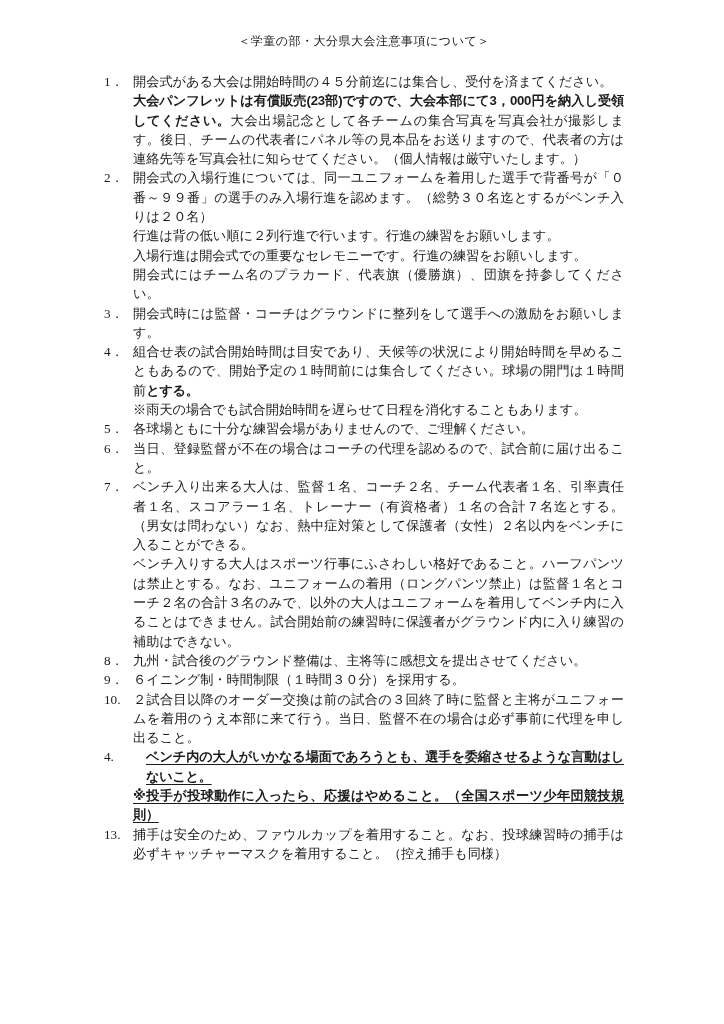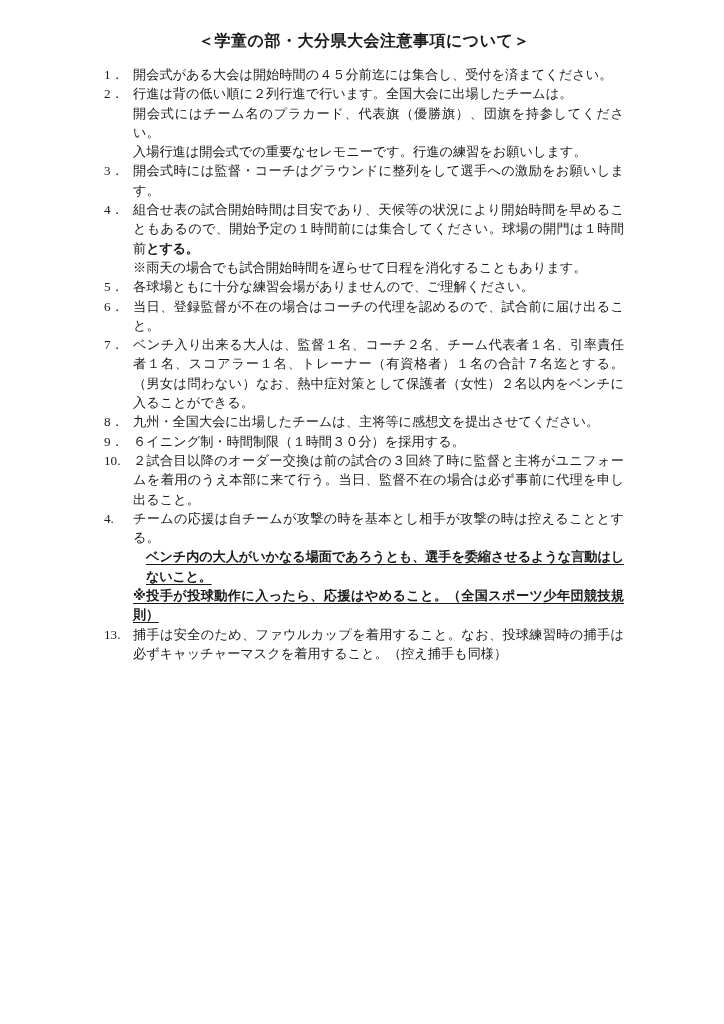--- a/index.html
+++ b/index.html
@@ -10,24 +10,24 @@
     background:#ffffff;
     color:#1b1b1b;
     font-family:"Liberation Serif","DejaVu Serif",serif;
     font-size:13.2px;
     line-height:19.3px;
     box-sizing:border-box;
     padding:26px 100px 20px 104px;
     overflow:hidden;
   }
   .title{
-    font-size:16px;
-    font-weight:bold;
+    font-size:12px;
+    font-weight:normal;
     text-align:center;
-    margin:0 0 9px 0;
+    margin:0 0 16px 0;
     line-height:30px;
     letter-spacing:.5px;
     white-space:nowrap;
   }
   .items{width:100%;}
   .item{display:flex;align-items:flex-start;}
   .num{
     width:29px;
     flex:0 0 29px;
     text-align:left;
@@ -55,28 +55,30 @@
 </head>
 <body>
 
 <div class="page">
   <h1 class="title">＜学童の部・大分県大会注意事項について＞</h1>
   <div class="items">
       <div class="item">
         <div class="num">1．</div>
         <div class="content">
           <div class="para"><span class="s-n">開会式がある大会は開始時間の４５分前迄には集合し、受付を済まてください。</span></div>
+          <div class="para"><span class="s-b">大会パンフレットは有償販売(23部)ですので、大会本部にて3，000円を納入し受領してください。</span><span class="s-n">大会出場記念として各チームの集合写真を写真会社が撮影します。後日、チームの代表者にパネル等の見本品をお送りますので、代表者の方は連絡先等を写真会社に知らせてください。（個人情報は厳守いたします。）</span></div>
         </div>
       </div>
       <div class="item">
         <div class="num">2．</div>
         <div class="content">
-          <div class="para"><span class="s-n">行進は背の低い順に２列行進で行います。全国大会に出場したチームは。</span></div>
+          <div class="para"><span class="s-n">開会式の入場行進については、同一ユニフォームを着用した選手で背番号が「０番～９９番」の選手のみ入場行進を認めます。（総勢３０名迄とするがベンチ入りは２０名）</span></div>
+          <div class="para"><span class="s-n">行進は背の低い順に２列行進で行います。行進の練習をお願いします。</span></div>
+          <div class="para"><span class="s-n">入場行進は開会式での重要なセレモニーです。行進の練習をお願いします。</span></div>
           <div class="para"><span class="s-n">開会式にはチーム名のプラカード、代表旗（優勝旗）、団旗を持参してください。</span></div>
-          <div class="para"><span class="s-n">入場行進は開会式での重要なセレモニーです。行進の練習をお願いします。</span></div>
         </div>
       </div>
       <div class="item">
         <div class="num">3．</div>
         <div class="content">
           <div class="para"><span class="s-n">開会式時には監督・コーチはグラウンドに整列をして選手への激励をお願いします。</span></div>
         </div>
       </div>
       <div class="item">
         <div class="num">4．</div>
@@ -94,44 +96,44 @@
       <div class="item">
         <div class="num">6．</div>
         <div class="content">
           <div class="para"><span class="s-n">当日、登録監督が不在の場合はコーチの代理を認めるので、試合前に届け出ること。</span></div>
         </div>
       </div>
       <div class="item">
         <div class="num">7．</div>
         <div class="content">
           <div class="para"><span class="s-n">ベンチ入り出来る大人は、監督１名、コーチ２名、チーム代表者１名、引率責任者１名、スコアラー１名、トレーナー（有資格者）１名の合計７名迄とする。（男女は問わない）なお、熱中症対策として保護者（女性）２名以内をベンチに入ることができる。</span></div>
+          <div class="para"><span class="s-n">ベンチ入りする大人はスポーツ行事にふさわしい格好であること。ハーフパンツは禁止とする。なお、ユニフォームの着用（ロングパンツ禁止）は監督１名とコーチ２名の合計３名のみで、以外の大人はユニフォームを着用してベンチ内に入ることはできません。試合開始前の練習時に保護者がグラウンド内に入り練習の補助はできない。</span></div>
         </div>
       </div>
       <div class="item">
         <div class="num">8．</div>
         <div class="content">
-          <div class="para"><span class="s-n">九州・全国大会に出場したチームは、主将等に感想文を提出させてください。</span></div>
+          <div class="para"><span class="s-n">九州・試合後のグラウンド整備は、主将等に感想文を提出させてください。</span></div>
         </div>
       </div>
       <div class="item">
         <div class="num">9．</div>
         <div class="content">
           <div class="para"><span class="s-n">６イニング制・時間制限（１時間３０分）を採用する。</span></div>
         </div>
       </div>
       <div class="item">
         <div class="num">10.</div>
         <div class="content">
           <div class="para"><span class="s-n">２試合目以降のオーダー交換は前の試合の３回終了時に監督と主将がユニフォームを着用のうえ本部に来て行う。当日、監督不在の場合は必ず事前に代理を申し出ること。</span></div>
         </div>
       </div>
       <div class="item">
         <div class="num">4.</div>
         <div class="content">
-          <div class="para"><span class="s-n">チームの応援は自チームが攻撃の時を基本とし相手が攻撃の時は控えることとする。</span></div>
           <div class="para ind"><span class="s-bu">ベンチ内の大人がいかなる場面であろうとも、選手を委縮させるような言動はしないこと。</span></div>
           <div class="para"><span class="s-bu">※投手が投球動作に入ったら、応援はやめること。（全国スポーツ少年団競技規則）</span></div>
         </div>
       </div>
       <div class="item">
         <div class="num">13.</div>
         <div class="content">
           <div class="para"><span class="s-n">捕手は安全のため、ファウルカップを着用すること。なお、投球練習時の捕手は必ずキャッチャーマスクを着用すること。（控え捕手も同様）</span></div>
         </div>
       </div>

